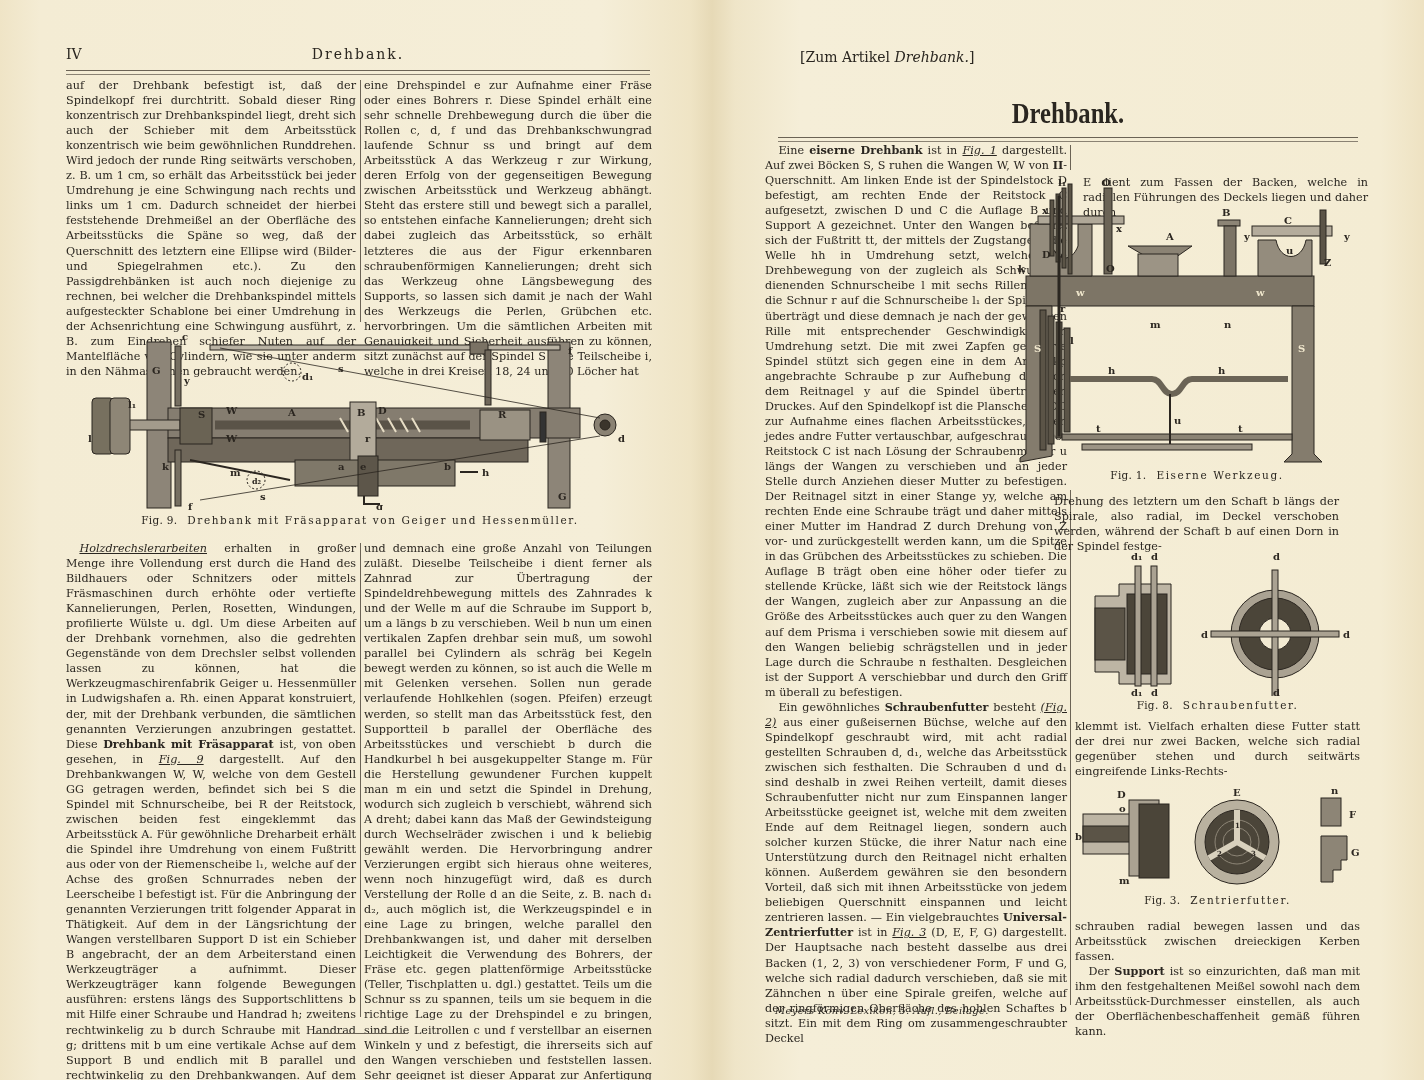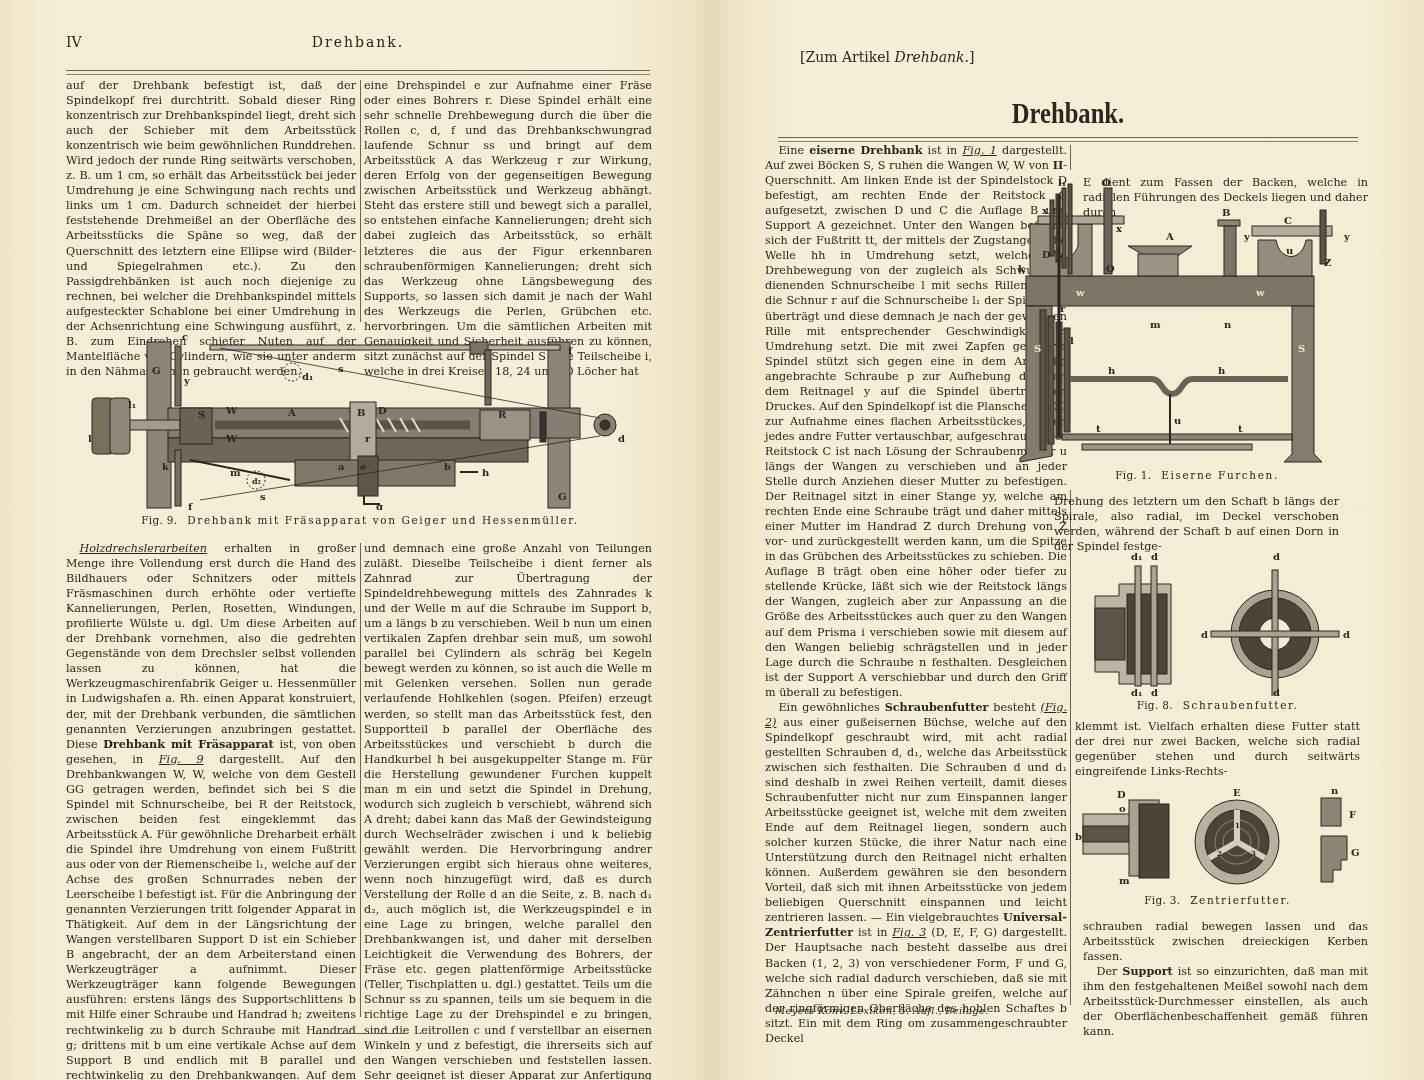--- a/index.html
+++ b/index.html
@@ -9,21 +9,21 @@
     font-family:"DejaVu Serif", serif;
     color:#2a2620;
     position:relative;
   }
   .spread { position:absolute; inset:0; background:
     linear-gradient(90deg,#efe4c6 0px,#f4ecd4 40px,#f5eed8 600px,#efe4c5 690px,#e6d9b6 712px,#efe5c8 735px,#f5eed8 800px,#f4ecd3 1380px,#eee2c2 1424px); }
   .page { position:absolute; top:0; height:1080px; }
   .left-page { left:0; width:712px; }
   .right-page { left:712px; width:712px; }
 
-  .running-head { position:absolute; top:34px; left:66px; width:584px; height:20px; font-size:13px; }
+  .running-head { position:absolute; top:46px; left:66px; width:584px; height:20px; font-size:13px; }
   .running-head .pno { position:absolute; left:0; top:0; font-size:14px; }
   .running-head .ttl { position:absolute; left:0; right:0; text-align:center; letter-spacing:2px; font-size:14px; }
   .rule-double { position:absolute; height:3px; border-top:1px solid #6b6355; border-bottom:1px solid #8a8273; }
 
   .col { position:absolute; font-size:11.2px; line-height:15.05px; text-align:justify; hyphens:manual; }
   .col p { margin:0; text-indent:1.2em; }
   .col p.noind { text-indent:0; }
   .col b { font-weight:bold; }
   .col i { font-style:italic;text-decoration:underline; }
   .vline { position:absolute; width:1px; background:#6b6355; }
@@ -236,21 +236,21 @@
         <text x="58" y="168">l</text>
         <text x="96" y="198">h</text>
         <text x="206" y="198">h</text>
         <text x="162" y="248">u</text>
         <text x="84" y="256">t</text>
         <text x="226" y="256">t</text>
       </g>
     </svg>
   </div>
   <div class="caption" style="left:300px; top:469px; width:370px;">
-    <span class="num">Fig. 1.</span>&nbsp;&nbsp;<span>Eiserne Furchen.</span>
+    <span class="num">Fig. 1.</span>&nbsp;&nbsp;<span>Eiserne Werkzeug.</span>
   </div>
 
   <div class="col" style="left:342px; top:494px; width:285px;">
     <p class="noind">Drehung des letztern um den Schaft b längs der Spirale, also radial, im Deckel verschoben werden, während der Schaft b auf einen Dorn in der Spindel festge-</p>
   </div>
 
   <div class="figure" style="left:363px; top:546px; width:285px; height:150px;">
     <svg width="285" height="150" viewBox="0 0 285 150">
       <g stroke="#2b2620">
 
@@ -316,19 +316,19 @@
         <text x="160" y="42" font-size="7">1</text>
         <text x="142" y="70" font-size="7">2</text>
         <text x="176" y="70" font-size="7">3</text>
       </g>
     </svg>
   </div>
   <div class="caption" style="left:363px; top:894px; width:285px;">
     <span class="num">Fig. 3.</span>&nbsp;&nbsp;<span>Zentrierfutter.</span>
   </div>
 
-  <div class="col" style="left:363px; top:919px; width:285px;margin-left:8px;">
+  <div class="col" style="left:363px; top:919px; width:285px;">
     <p class="noind">schrauben radial bewegen lassen und das Arbeitsstück zwischen dreieckigen Kerben fassen.</p>
     <p><span>Der </span><b>Support</b><span> ist so einzurichten, daß man mit ihm den festgehaltenen Meißel sowohl nach dem Arbeitsstück-Durchmesser einstellen, als auch der Oberflächenbeschaffenheit gemäß führen kann.</span></p>
   </div>
 
   <div class="footer" style="left:63px;">Meyers Konv.-Lexikon, 5. Aufl., Beilage.</div>
 </div>
 
 </body></html>

